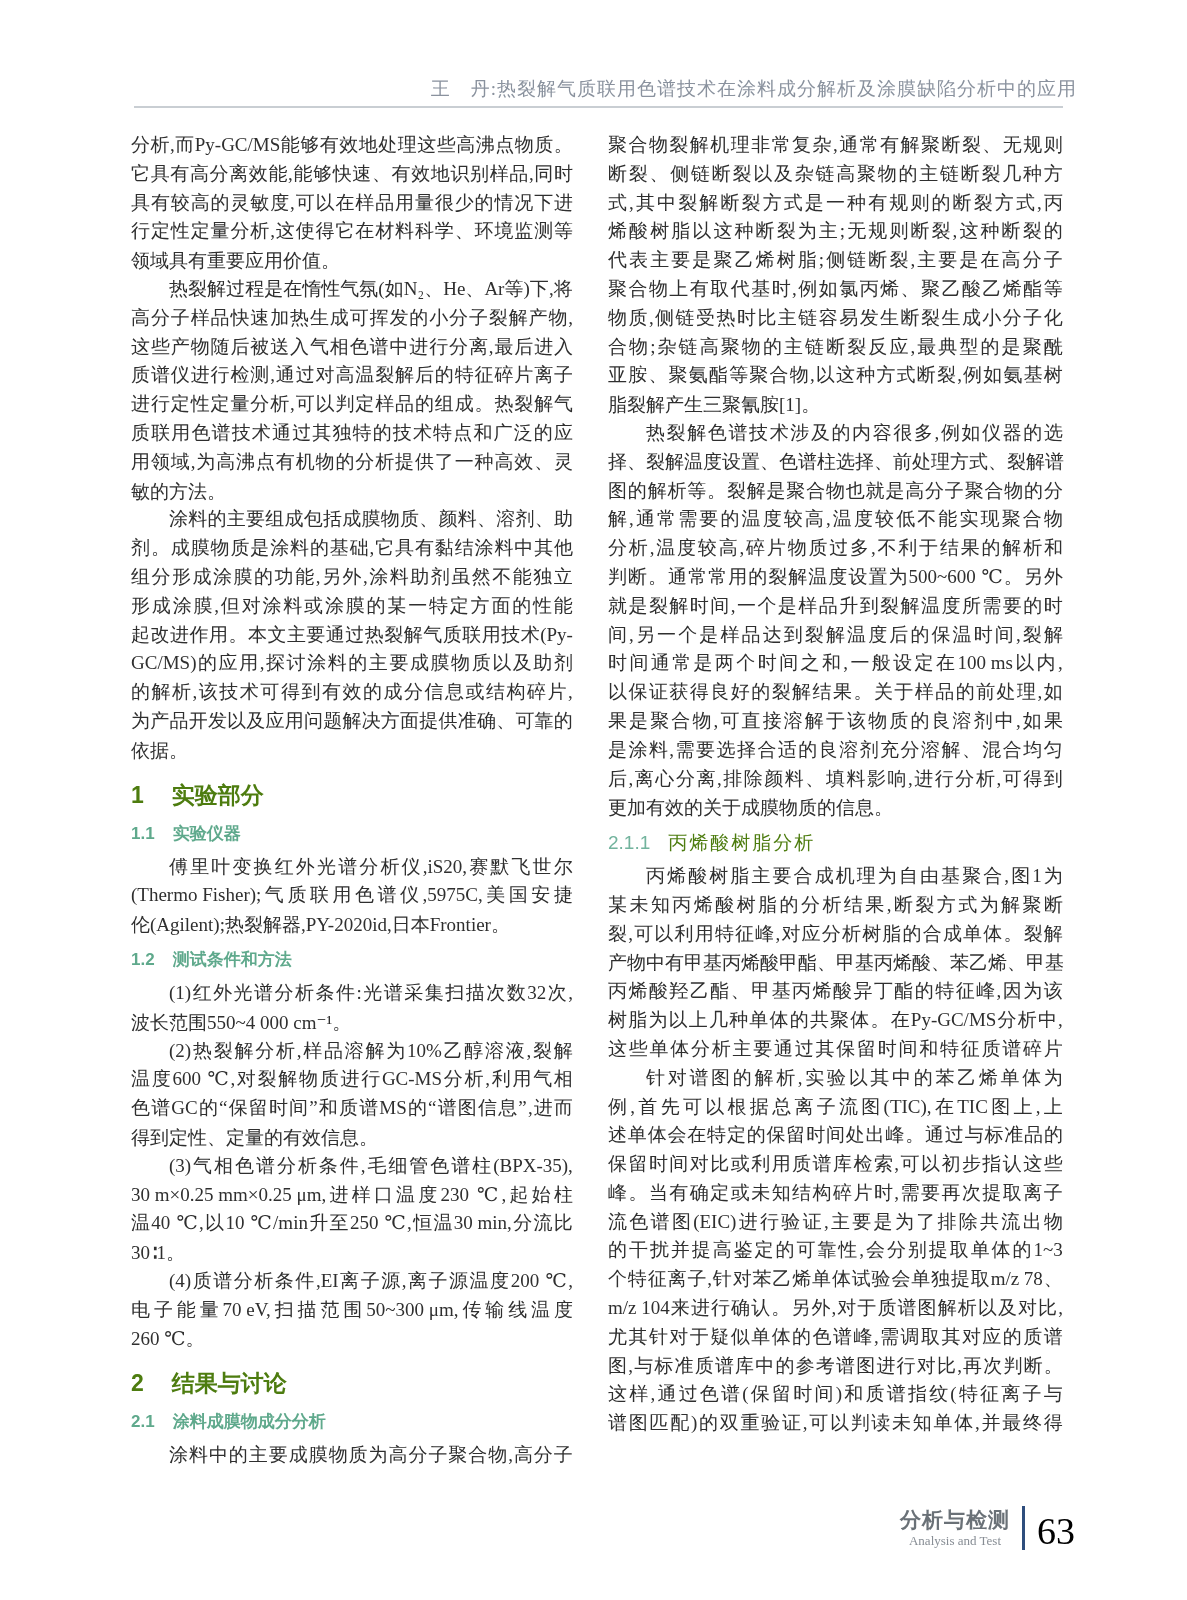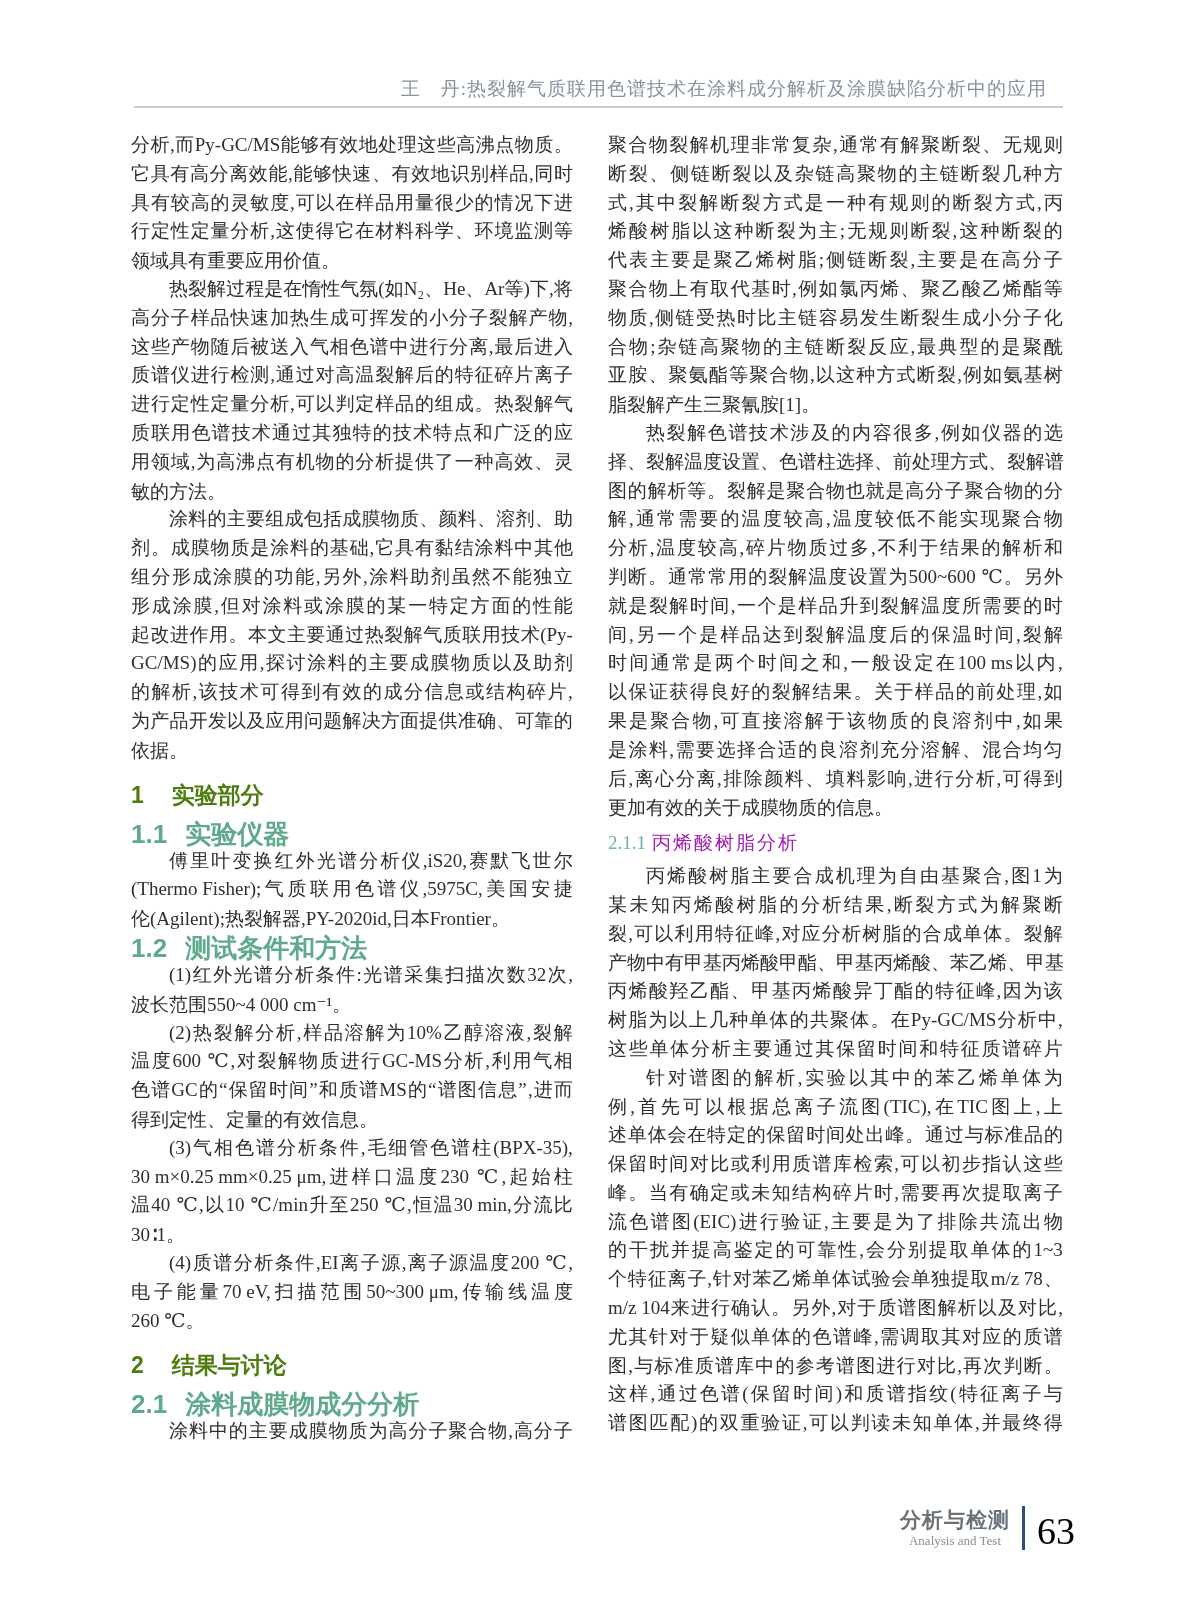--- a/index.html
+++ b/index.html
@@ -6,21 +6,21 @@
   .page{
     position:relative;
     width:1187px;height:1600px;
     background:#ffffff;
     overflow:hidden;
     font-family:"Liberation Serif","DejaVu Serif",serif;
     color:#2f2f2f;
   }
   
   .running-head{
-    position:absolute;top:76px;right:140px;
+    position:absolute;top:76px;right:110px;
     font-size:19px;letter-spacing:1px;
     color:#8a929e;
     font-family:"Liberation Serif","DejaVu Serif",serif;
     white-space:nowrap;
   }
   .head-rule{
     position:absolute;top:106px;left:134px;right:124px;
     height:2px;background:#c9ced3;
   }
   
@@ -36,31 +36,31 @@
   .line.ind{padding-left:38px;}
   .line.last{display:block;line-height:28.8px;white-space:pre;}
   
   .h1{
     margin:14px 0 10px;
     font-family:"Liberation Sans","DejaVu Sans",sans-serif;
     font-weight:bold;font-size:23px;line-height:30px;color:#4d7c0f;
   }
   .h1 .num{margin-right:28px;}
   .h2{
-    margin:0 0;
+    margin:6px 0;
     font-family:"Liberation Sans","DejaVu Sans",sans-serif;
-    font-weight:bold;font-size:26px;line-height:28px;color:#5fa98c;
+    font-weight:bold;font-size:17px;line-height:28px;color:#5fa98c;
   }
   .h2 .num{margin-right:18px;}
   .h3{margin:6px 0;font-size:19px;line-height:28px;}
   .h3 .num{
-    font-family:Liberation Serif, serif;
-    color:#72b39d;margin-right:6px;
-  }
-  .h3 .txt{color:#a21caf;letter-spacing:2px;}
+    font-family:Liberation Sans, sans-serif;
+    color:#72b39d;margin-right:18px;
+  }
+  .h3 .txt{color:#4d7c0f;letter-spacing:2px;}
   
   .footer{
     position:absolute;top:1503px;right:112px;
     display:flex;align-items:center;
   }
   .f-names{text-align:center;}
   .f-cn{
     font-family:"Liberation Sans","DejaVu Sans",sans-serif;
     font-weight:bold;font-size:21px;line-height:22px;color:#6a7177;letter-spacing:1px;
   }

